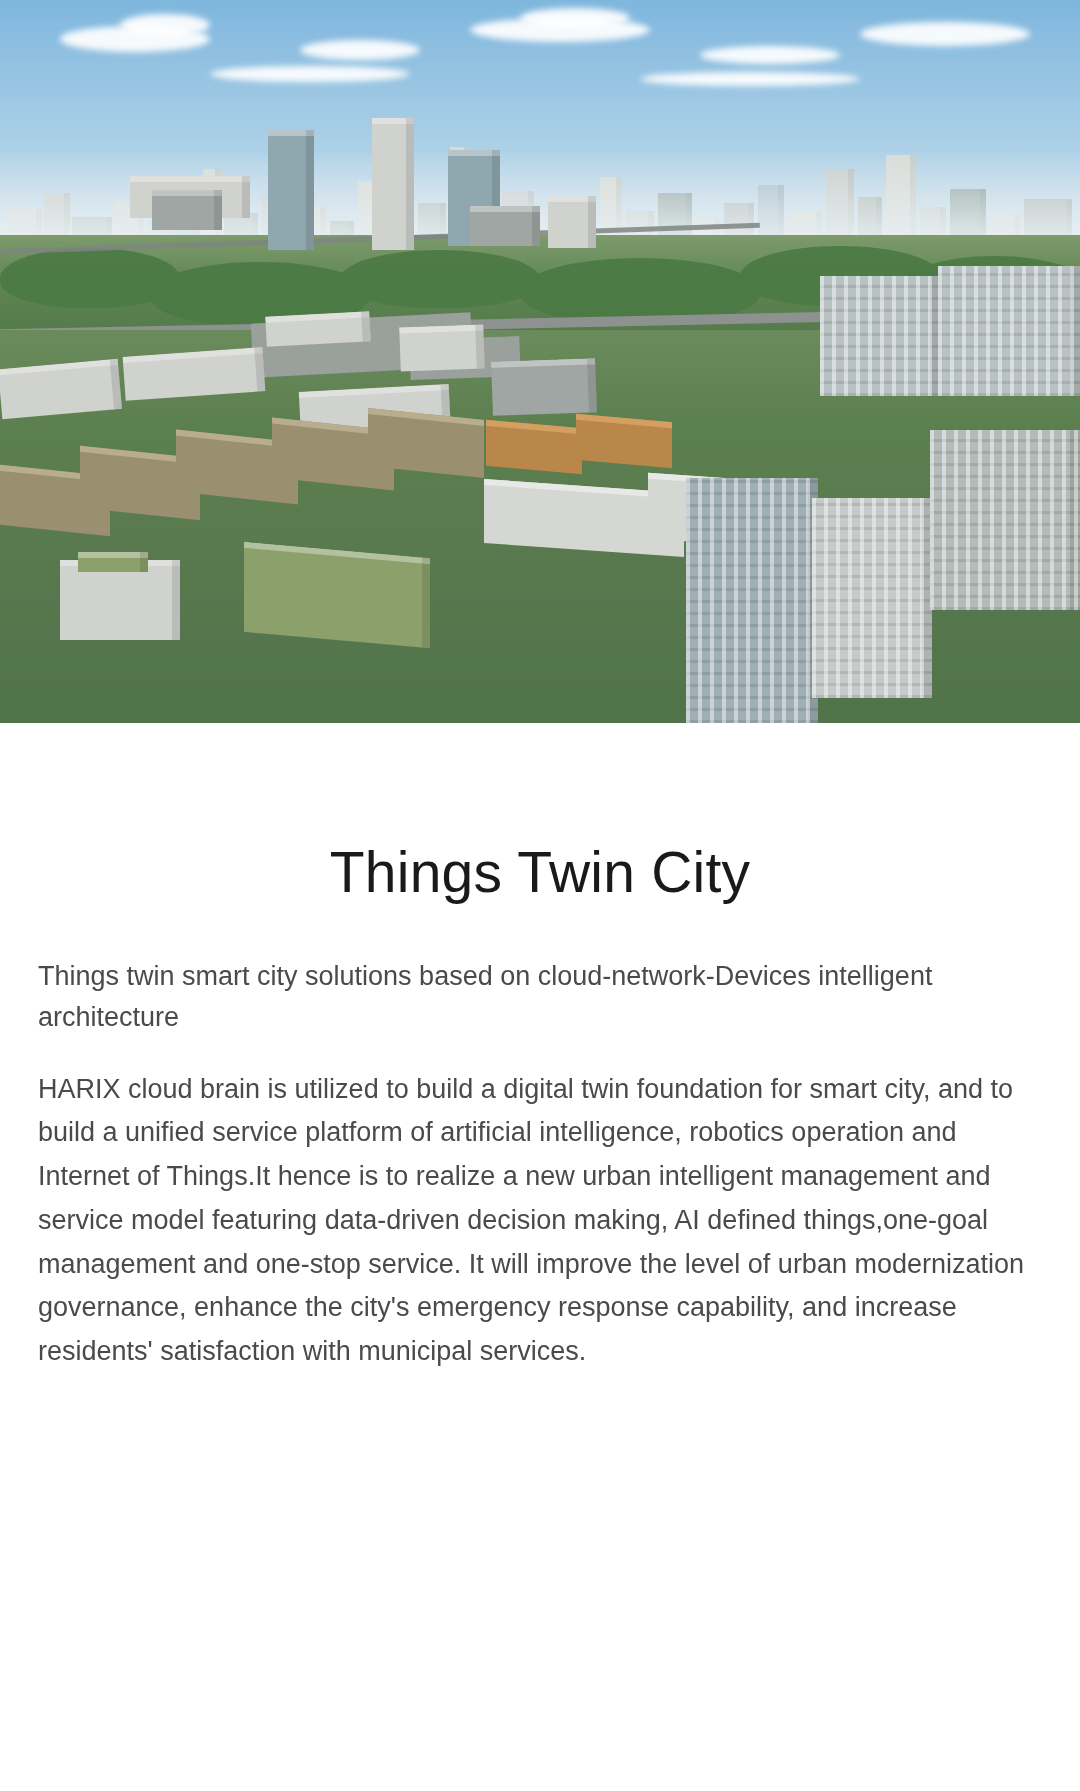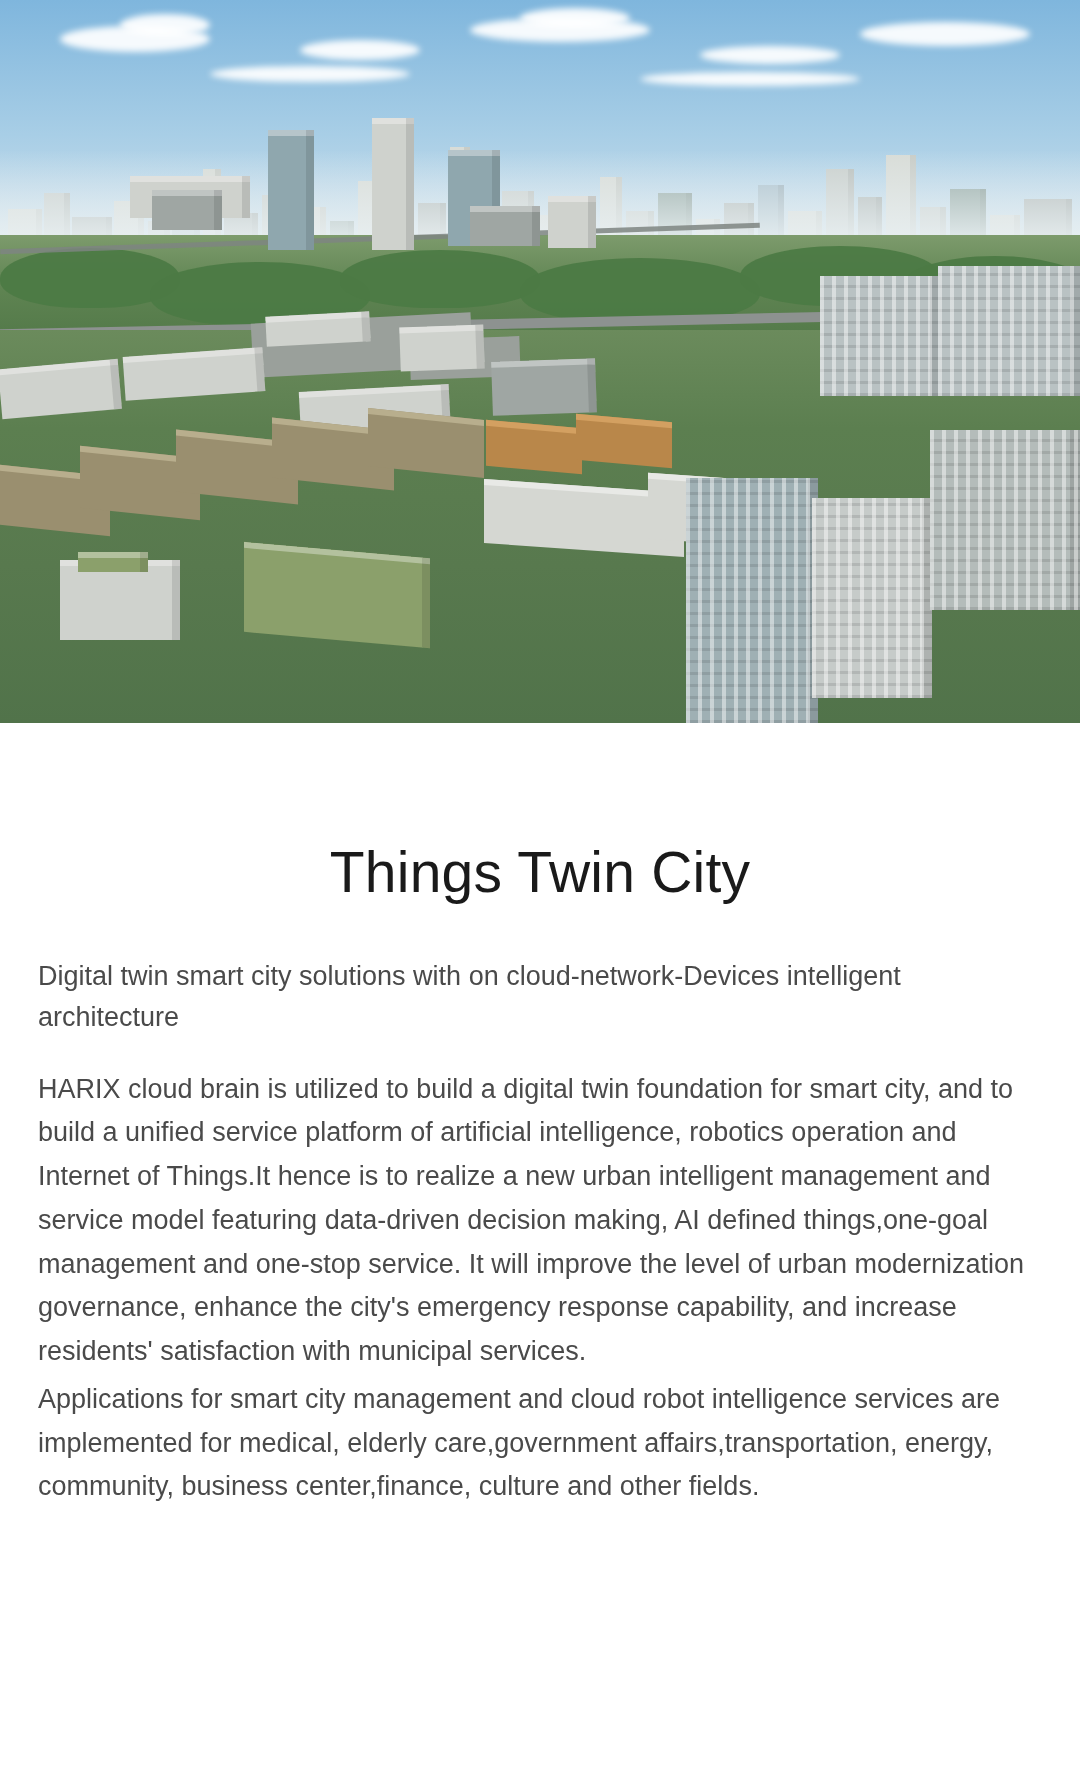--- a/index.html
+++ b/index.html
@@ -257,17 +257,16 @@
     </div>
   <div class="block greenroof" style="left:244px; top:550px; width:186px; height:90px; transform: skewY(5deg);"></div>
   <div class="block" style="left:60px; top:560px; width:120px; height:80px;"><span></span></div>
   <div class="block greenroof" style="left:78px; top:552px; width:70px; height:20px;"></div>
 
   <div class="hero-fade"></div>
 </div>
 
 <div class="content">
   <h1 class="title">Things Twin City</h1>
-  <p class="subtitle">Digital twin smart city solutions with on cloud-network-Devices intelligent architecture</p>
+  <p class="subtitle">Things twin smart city solutions based on cloud-network-Devices intelligent architecture</p>
   <p class="body-para">HARIX cloud brain is utilized to build a digital twin foundation for smart city, and to build a unified service platform of artificial intelligence, robotics operation and Internet of Things.It hence is to realize a new urban intelligent management and service model featuring data-driven decision making, AI defined things,one-goal management and one-stop service. It will improve the level of urban modernization governance, enhance the city's emergency response capability, and increase residents' satisfaction with municipal services.</p>
-  <p class="body-para">Applications for smart city management and cloud robot intelligence services are implemented for medical, elderly care,government affairs,transportation, energy, community, business center,finance, culture and other fields.</p>
   <div class="bottom-space"></div>
 </div>
 
 </body></html>

